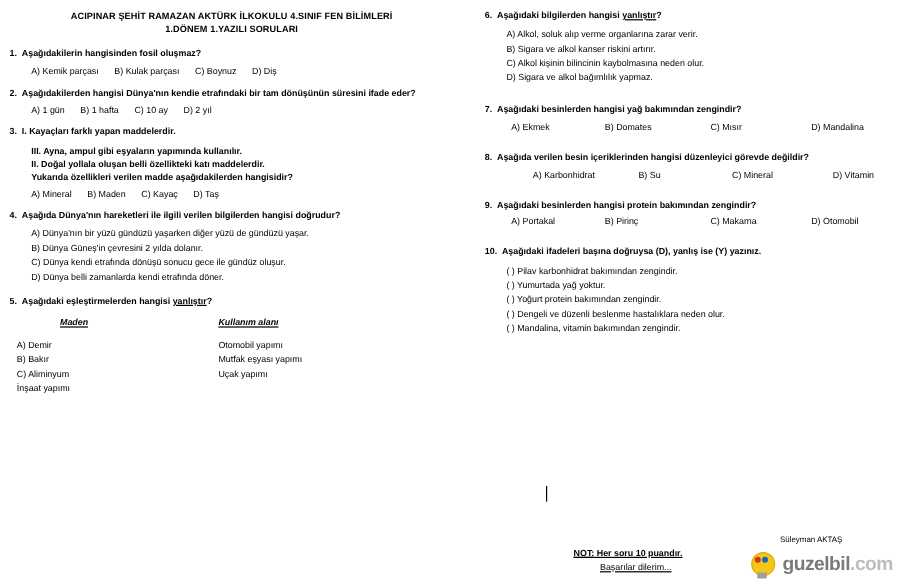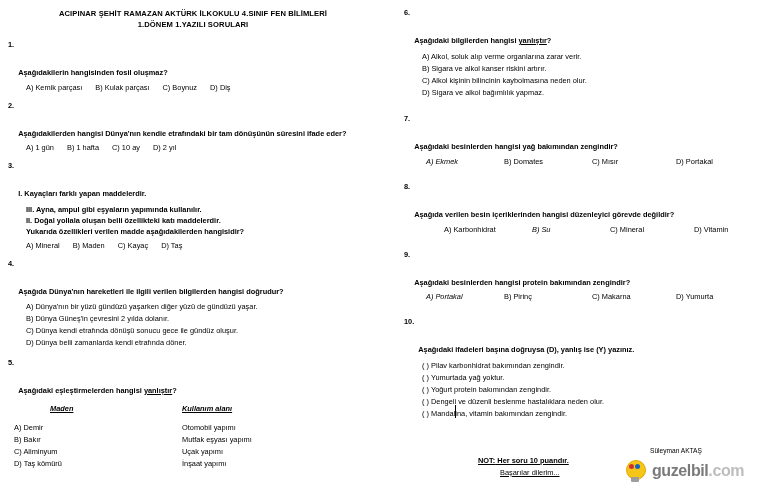--- a/index.html
+++ b/index.html
@@ -52,21 +52,20 @@
     line-height: 1.45;
     font-weight: bold;
     margin-bottom: 4px;
   }
   .q-num {
     flex: 0 0 auto;
     margin-right: 4px;
   }
   .q-text {
     flex: 1 1 auto;
-    margin-top: 28px;
   }
   .q-text .u {
     text-decoration: underline;
   }
   .opts-block {
     padding-left: 18px;
     font-size: 7.4px;
     line-height: 1.55;
   }
   .opts-inline {
@@ -134,21 +133,21 @@
     font-size: 7.4px;
   }
   .opts-row {
     padding-left: 22px;
     font-size: 7.4px;
     display: flex;
   }
   .opts-row span {
     display: inline-block;
   }
-  .w70 { width: 78px; font-style: italic; }
+  .w70 { width: 78px; }
   .w85 { width: 88px; }
   .w80 { width: 84px; }
   .caret {
     position: absolute;
     left: 455px;
     top: 405px;
     width: 1px;
     height: 13px;
     background: #000;
   }
@@ -298,21 +297,20 @@
         </div>
         <div class="tbl-row">
           <div class="c1">B) Bakır</div>
           <div class="c2">Mutfak eşyası yapımı</div>
         </div>
         <div class="tbl-row">
           <div class="c1">C) Aliminyum</div>
           <div class="c2">Uçak yapımı</div>
         </div>
         <div class="tbl-row">
-          <div class="c1">D) Taş kömürü</div>
           <div class="c2">İnşaat yapımı</div>
         </div>
       </div>
     </div>
 
   </div>
 
   <div class="col col-right">
 
     <div class="right-q">
@@ -330,21 +328,21 @@
 
     <div class="right-q">
       <div class="q-stem">
         <span class="q-num">7.</span>
         <span class="q-text">Aşağıdaki besinlerden hangisi yağ bakımından zengindir?</span>
       </div>
       <div class="opts-row">
         <span class="w70">A) Ekmek</span>
         <span class="w85">B) Domates</span>
         <span class="w80">C) Mısır</span>
-        <span>D) Portakal</span>
+        <span>D) Mandalina</span>
       </div>
     </div>
 
     <div class="right-q">
       <div class="q-stem">
         <span class="q-num">8.</span>
         <span class="q-text"><span>Aşağıda verilen besin içeriklerinden hangisi düzenleyici görevde değildir</span><span>?</span></span>
       </div>
       <div class="opts-row" style="padding-left:40px;">
         <span class="w85">A) Karbonhidrat</span>
@@ -356,21 +354,21 @@
 
     <div class="right-q">
       <div class="q-stem">
         <span class="q-num">9.</span>
         <span class="q-text">Aşağıdaki besinlerden hangisi protein bakımından zengindir?</span>
       </div>
       <div class="opts-row">
         <span class="w70">A) Portakal</span>
         <span class="w85">B) Pirinç</span>
         <span class="w80">C) Makarna</span>
-        <span>D) Yumurta</span>
+        <span>D) Otomobil</span>
       </div>
     </div>
 
     <div class="right-q">
       <div class="q-stem">
         <span class="q-num">10.</span>
         <span class="q-text">Aşağıdaki ifadeleri başına doğruysa (D), yanlış ise (Y) yazınız.</span>
       </div>
       <div class="tf-block">
         <div>(    ) Pilav karbonhidrat bakımından zengindir.</div>

